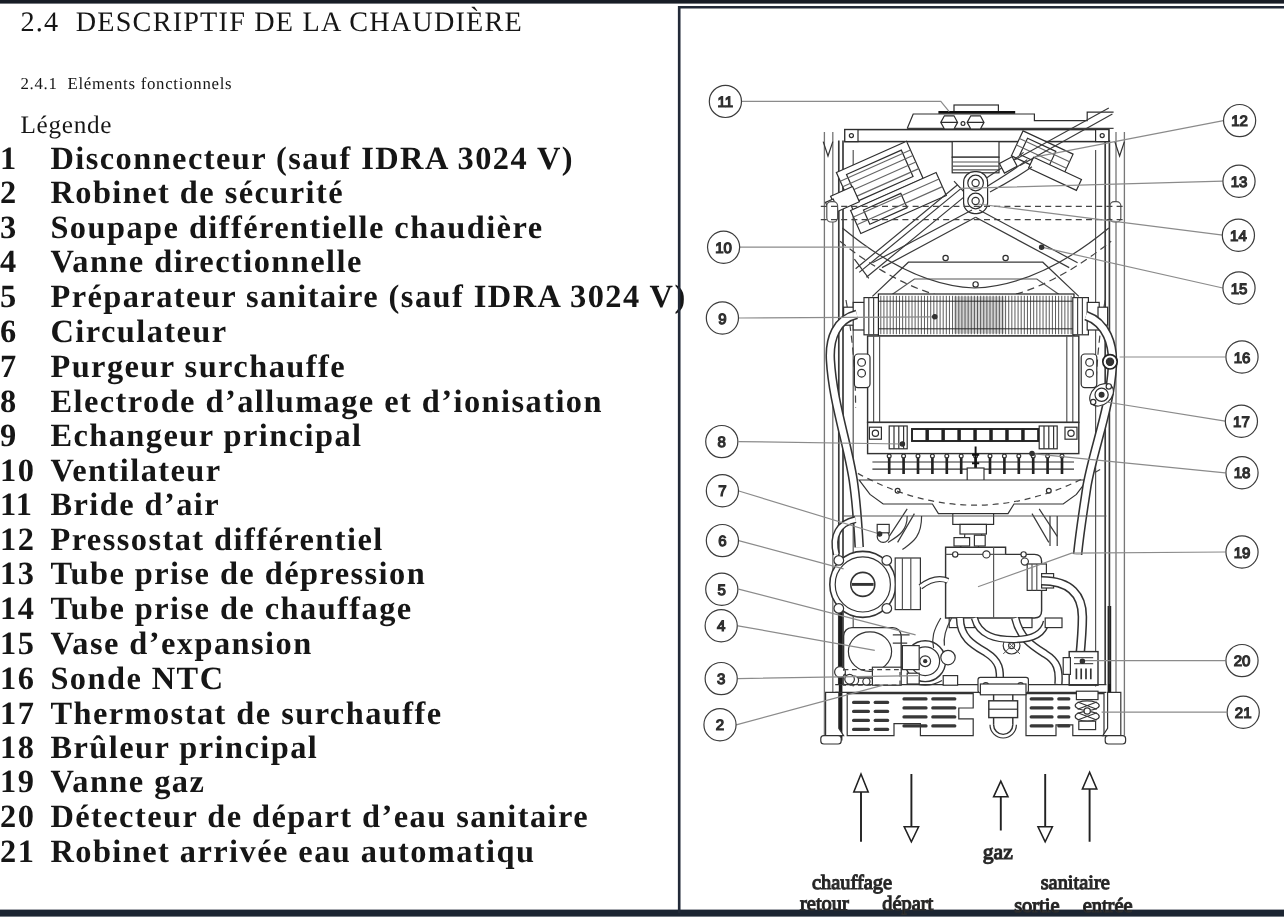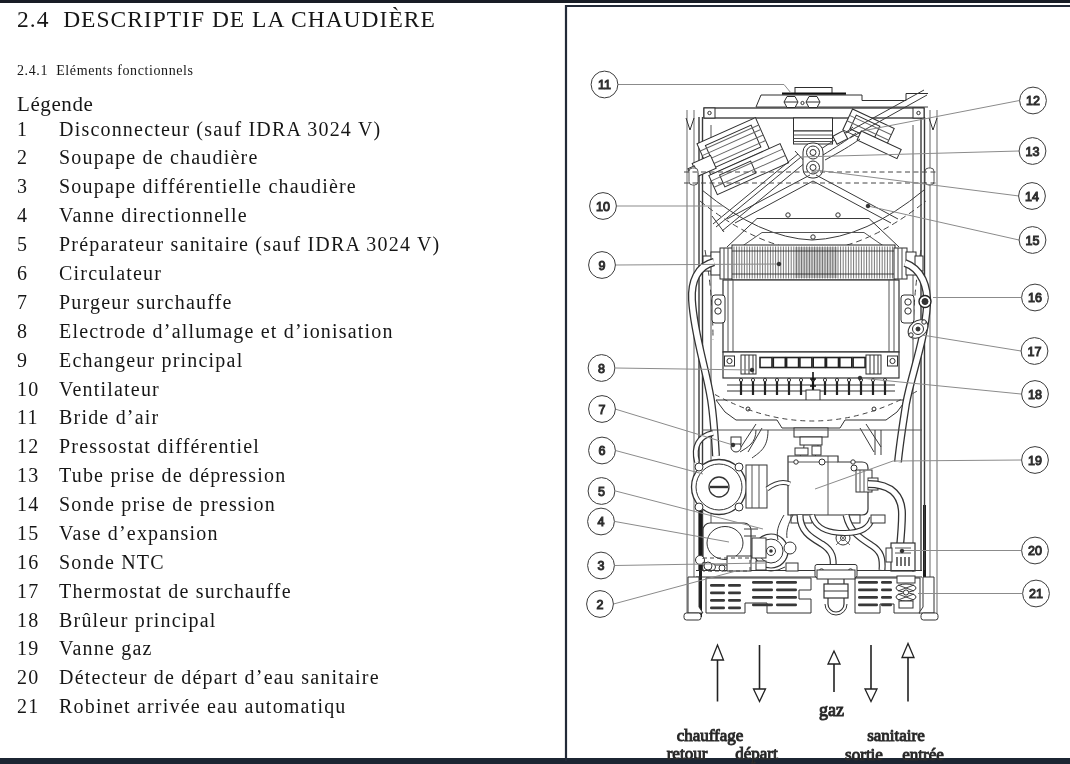--- a/index.html
+++ b/index.html
@@ -1,50 +1,50 @@
 <!DOCTYPE html>
 <html><head>
 <meta charset="utf-8">
 <style>
   html,body{margin:0;padding:0;width:1070px;height:764px;background:#fff;overflow:hidden;}
   body{font-family:"Liberation Serif",serif;color:#161616;position:relative;}
   .abs{position:absolute;}
-  .row{position:absolute;left:17px;font-size:20px;line-height:1;white-space:nowrap;letter-spacing:1.2px;}
+  .row{position:absolute;left:0;font-size:27px;line-height:1;white-space:nowrap;letter-spacing:1.2px;font-weight:bold;}
   .row .n{display:inline-block;width:42px;}
   h1,h2,h3{margin:0;font-weight:normal;}
 </style>
 </head>
 <body>
 
 <div class="abs" style="left:0;top:0;width:1070px;height:3px;background:#181d26;"></div>
 
 <div class="abs" style="left:0;top:758px;width:1070px;height:6px;background:#1c2532;"></div>
 
 <h1 class="abs" style="left:17px;top:5.5px;font-size:23.5px;letter-spacing:1.0px;">2.4&nbsp;&nbsp;DESCRIPTIF DE LA CHAUDIÈRE</h1>
 
 <h2 class="abs" style="left:17px;top:63px;font-size:14px;letter-spacing:0.6px;">2.4.1&nbsp;&nbsp;Eléments fonctionnels</h2>
 
 <h3 class="abs" style="left:17px;top:92px;font-size:21px;letter-spacing:0.6px;">Légende</h3>
 
 <div id="legend">
 
 <div class="row" style="top:118.5px"><span class="n">1</span><span>Disconnecteur (sauf IDRA 3024 V)</span></div>
-<div class="row" style="top:147.4px"><span class="n">2</span><span>Soupape de chaudière</span></div>
+<div class="row" style="top:147.4px"><span class="n">2</span><span>Robinet de sécurité</span></div>
 <div class="row" style="top:176.3px"><span class="n">3</span><span>Soupape différentielle chaudière</span></div>
 <div class="row" style="top:205.2px"><span class="n">4</span><span>Vanne directionnelle</span></div>
 <div class="row" style="top:234.0px"><span class="n">5</span><span>Préparateur sanitaire (sauf IDRA 3024 V)</span></div>
 <div class="row" style="top:262.9px"><span class="n">6</span><span>Circulateur</span></div>
 <div class="row" style="top:291.8px"><span class="n">7</span><span>Purgeur surchauffe</span></div>
 <div class="row" style="top:320.7px"><span class="n">8</span><span>Electrode d’allumage et d’ionisation</span></div>
 <div class="row" style="top:349.6px"><span class="n">9</span><span>Echangeur principal</span></div>
 <div class="row" style="top:378.5px"><span class="n">10</span><span>Ventilateur</span></div>
 <div class="row" style="top:407.3px"><span class="n">11</span><span>Bride d’air</span></div>
 <div class="row" style="top:436.2px"><span class="n">12</span><span>Pressostat différentiel</span></div>
 <div class="row" style="top:465.1px"><span class="n">13</span><span>Tube prise de dépression</span></div>
-<div class="row" style="top:494.0px"><span class="n">14</span><span>Sonde prise de pression</span></div>
+<div class="row" style="top:494.0px"><span class="n">14</span><span>Tube prise de chauffage</span></div>
 <div class="row" style="top:522.9px"><span class="n">15</span><span>Vase d’expansion</span></div>
 <div class="row" style="top:551.8px"><span class="n">16</span><span>Sonde NTC</span></div>
 <div class="row" style="top:580.6px"><span class="n">17</span><span>Thermostat de surchauffe</span></div>
 <div class="row" style="top:609.5px"><span class="n">18</span><span>Brûleur principal</span></div>
 <div class="row" style="top:638.4px"><span class="n">19</span><span>Vanne gaz</span></div>
 <div class="row" style="top:667.3px"><span class="n">20</span><span>Détecteur de départ d’eau sanitaire</span></div>
 <div class="row" style="top:696.2px"><span class="n">21</span><span>Robinet arrivée eau automatiqu</span></div>
 </div>
 
 <svg class="abs" style="left:0;top:0;" width="1070" height="764" viewBox="0 0 1070 764">

